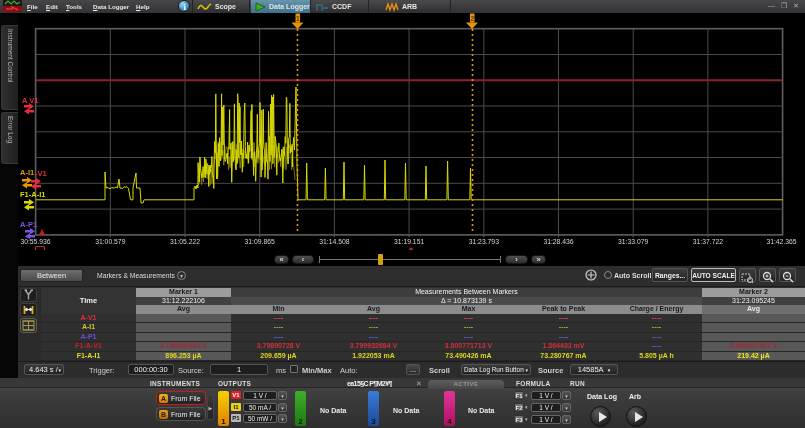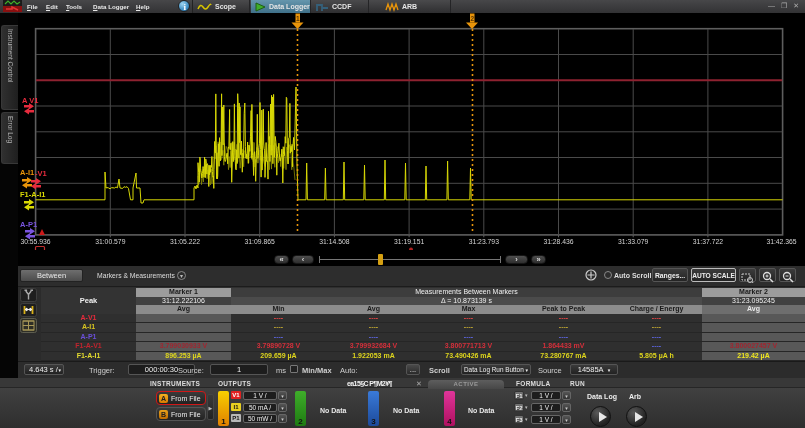--- a/index.html
+++ b/index.html
@@ -227,21 +227,21 @@
 <div class="cell" style="left:136px;top:296.5px;width:95px;height:8.5px;background:#414141;color:#efefef;font-size:7px;line-height:8.5px;">31:12.222106</div>
 <div class="cell" style="left:231px;top:296.5px;width:471px;height:8.5px;background:#4b4b4b;color:#efefef;font-size:7px;line-height:8.5px;">Δ = 10.873139 s</div>
 <div class="cell" style="left:702px;top:296.5px;width:103px;height:8.5px;background:#414141;color:#efefef;font-size:7px;line-height:8.5px;">31:23.095245</div>
 <div class="cell" style="left:136px;top:305px;width:95px;height:8.5px;background:#8c8c8c;color:#1a1a1a;font-size:7px;line-height:8.5px;font-weight:bold;">Avg</div>
 <div class="cell" style="left:231px;top:305px;width:95px;height:8.5px;background:#8c8c8c;color:#1a1a1a;font-size:7px;line-height:8.5px;font-weight:bold;">Min</div>
 <div class="cell" style="left:326px;top:305px;width:95px;height:8.5px;background:#8c8c8c;color:#1a1a1a;font-size:7px;line-height:8.5px;font-weight:bold;">Avg</div>
 <div class="cell" style="left:421px;top:305px;width:95px;height:8.5px;background:#8c8c8c;color:#1a1a1a;font-size:7px;line-height:8.5px;font-weight:bold;">Max</div>
 <div class="cell" style="left:516px;top:305px;width:95px;height:8.5px;background:#8c8c8c;color:#1a1a1a;font-size:7px;line-height:8.5px;font-weight:bold;">Peak to Peak</div>
 <div class="cell" style="left:611px;top:305px;width:91px;height:8.5px;background:#8c8c8c;color:#1a1a1a;font-size:7px;line-height:8.5px;font-weight:bold;">Charge / Energy</div>
 <div class="cell" style="left:702px;top:305px;width:103px;height:8.5px;background:#6e6e6e;color:#e8e8e8;font-size:7px;line-height:8.5px;font-weight:bold;">Avg</div>
-<div class="cell" style="left:41px;top:288px;width:95px;height:25.5px;background:#333;color:#efefef;font-size:7.5px;line-height:25.5px;font-weight:bold;">Peak</div>
+<div class="cell" style="left:41px;top:288px;width:95px;height:25.5px;background:#333;color:#efefef;font-size:7.5px;line-height:25.5px;font-weight:bold;">Time</div>
 <div class="abs" style="left:136px;top:313.5px;width:95px;height:47.5px;background:#585858;"></div>
 <div class="abs" style="left:702px;top:313.5px;width:103px;height:47.5px;background:#585858;"></div>
 <div class="abs" style="left:41px;top:322.0px;width:764px;height:1px;background:#262626;"></div>
 <div class="cell" style="left:41px;top:313.5px;width:95px;height:8.5px;background:transparent;color:#e62b3d;font-size:7px;line-height:8.5px;font-weight:bold;">A-V1</div>
 <div class="cell" style="left:231px;top:313.5px;width:95px;height:8.5px;background:transparent;color:#d84545;font-size:7px;line-height:8.5px;font-weight:bold;">----</div>
 <div class="cell" style="left:326px;top:313.5px;width:95px;height:8.5px;background:transparent;color:#d84545;font-size:7px;line-height:8.5px;font-weight:bold;">----</div>
 <div class="cell" style="left:421px;top:313.5px;width:95px;height:8.5px;background:transparent;color:#d84545;font-size:7px;line-height:8.5px;font-weight:bold;">----</div>
 <div class="cell" style="left:516px;top:313.5px;width:95px;height:8.5px;background:transparent;color:#d84545;font-size:7px;line-height:8.5px;font-weight:bold;">----</div>
 <div class="cell" style="left:611px;top:313.5px;width:91px;height:8.5px;background:transparent;color:#d84545;font-size:7px;line-height:8.5px;font-weight:bold;">----</div>
 <div class="abs" style="left:41px;top:331.5px;width:764px;height:1px;background:#262626;"></div>
@@ -272,31 +272,31 @@
 <div class="cell" style="left:136px;top:351.5px;width:95px;height:8.5px;background:transparent;color:#ded51d;font-size:7px;line-height:8.5px;font-weight:bold;">896.253 µA</div>
 <div class="cell" style="left:231px;top:351.5px;width:95px;height:8.5px;background:transparent;color:#ded51d;font-size:7px;line-height:8.5px;font-weight:bold;">209.659 µA</div>
 <div class="cell" style="left:326px;top:351.5px;width:95px;height:8.5px;background:transparent;color:#ded51d;font-size:7px;line-height:8.5px;font-weight:bold;">1.922053 mA</div>
 <div class="cell" style="left:421px;top:351.5px;width:95px;height:8.5px;background:transparent;color:#ded51d;font-size:7px;line-height:8.5px;font-weight:bold;">73.490426 mA</div>
 <div class="cell" style="left:516px;top:351.5px;width:95px;height:8.5px;background:transparent;color:#ded51d;font-size:7px;line-height:8.5px;font-weight:bold;">73.280767 mA</div>
 <div class="cell" style="left:611px;top:351.5px;width:91px;height:8.5px;background:transparent;color:#ded51d;font-size:7px;line-height:8.5px;font-weight:bold;">5.805 µA h</div>
 <div class="cell" style="left:702px;top:351.5px;width:103px;height:8.5px;background:transparent;color:#f0e71f;font-size:7px;line-height:8.5px;font-weight:bold;">219.42 µA</div>
 <div class="abs" id="statusrow"></div>
 <div class="srbox" style="left:24px;width:40px;line-height:10px;text-align:left;padding-left:4px;background:linear-gradient(#3a3a3a,#222);">4.643 s / <span style="float:right;margin-right:2px;font-size:5px;">▾</span></div>
 <div class="sr" style="left:89px;">Trigger:</div>
-<div class="srbox" style="left:128px;width:67px;line-height:10px;">000:00:30</div>
+<div class="srbox" style="left:128px;width:46px;line-height:10px;">000:00:30</div>
 <div class="sr" style="left:178px;">Source:</div>
 <div class="srbox" style="left:210px;width:58px;line-height:10px;">1</div>
 <div class="sr" style="left:276px;">ms</div>
 <div class="abs" style="left:290px;top:365px;width:8px;height:8px;background:#222;border:1px solid #777;border-radius:1px;"></div>
 <div class="sr" style="left:302px;font-weight:bold;">Min/Max</div>
 <div class="sr" style="left:340px;">Auto:</div>
 <div class="srbox" style="left:406px;width:14px;line-height:9px;background:linear-gradient(#4a4a4a,#2a2a2a);">...</div>
 <div class="sr" style="left:429px;font-weight:bold;">Scroll</div>
 <div class="srbox" style="left:461px;width:70px;line-height:10px;background:linear-gradient(#3a3a3a,#222);font-size:6.4px;">Data Log Run Button <span style="font-size:5px;">▾</span></div>
-<div class="sr" style="left:538px;font-weight:normal;">Source</div>
+<div class="sr" style="left:538px;font-weight:bold;">Source</div>
 <div class="srbox" style="left:570px;width:48px;line-height:10px;background:linear-gradient(#3a3a3a,#222);">14585A&nbsp;&nbsp;<span style="font-size:5px;">▾</span></div>
 
 <div class="abs" id="bottompanel"></div>
 <div class="abs" id="bphead"></div>
 <div class="bph" style="left:150px;">INSTRUMENTS</div>
 <div class="bph" style="left:218px;">OUTPUTS</div>
 <div class="abs" style="left:347px;top:379.5px;width:52px;height:9px;overflow:hidden;color:#f2f2f2;font-size:7px;font-weight:bold;letter-spacing:-0.6px;">ea15§C P¶M2¥¶</div>
 <div class="abs" style="left:416px;top:380px;color:#aaa;font-size:7px;">✕</div>
 <div class="abs" style="left:428px;top:380px;width:76px;height:9px;background:linear-gradient(#5e5e5e,#474747);border-radius:4px 4px 0 0;color:#9a9a9a;font-size:6px;font-weight:bold;text-align:center;line-height:9px;letter-spacing:.5px;">ACTIVE</div>
 <div class="bph" style="left:516px;">FORMULA</div>

